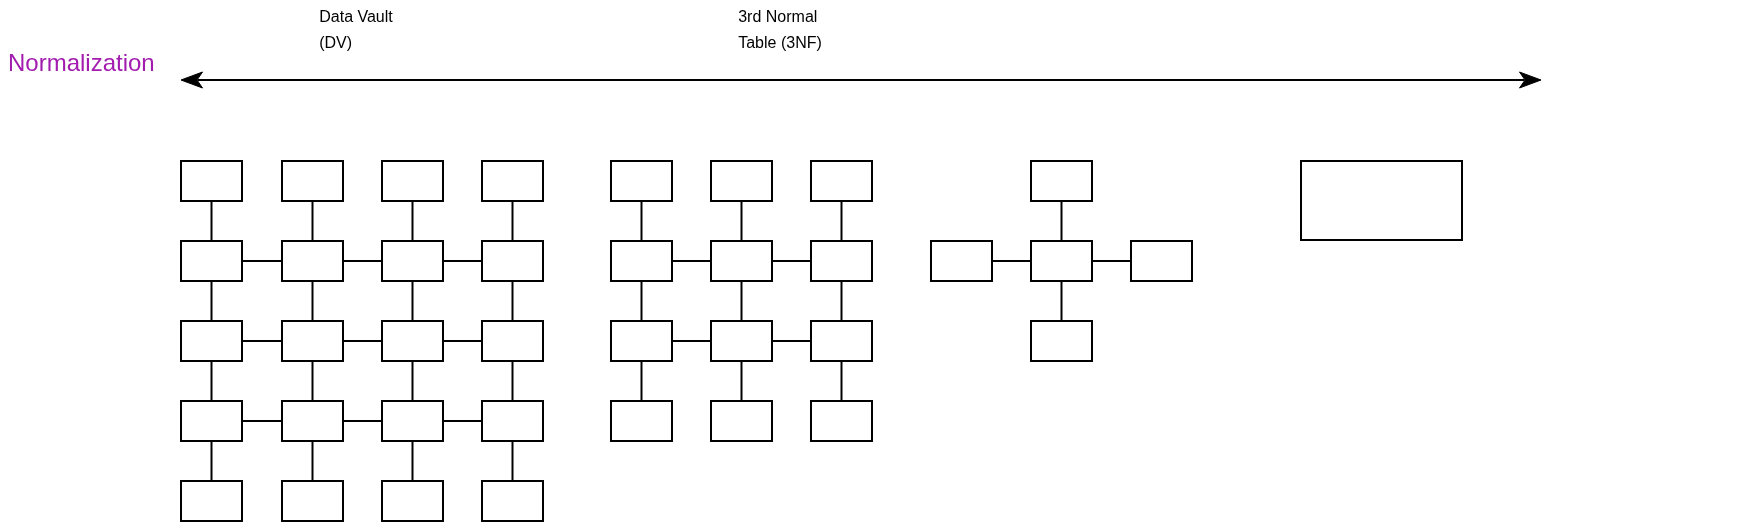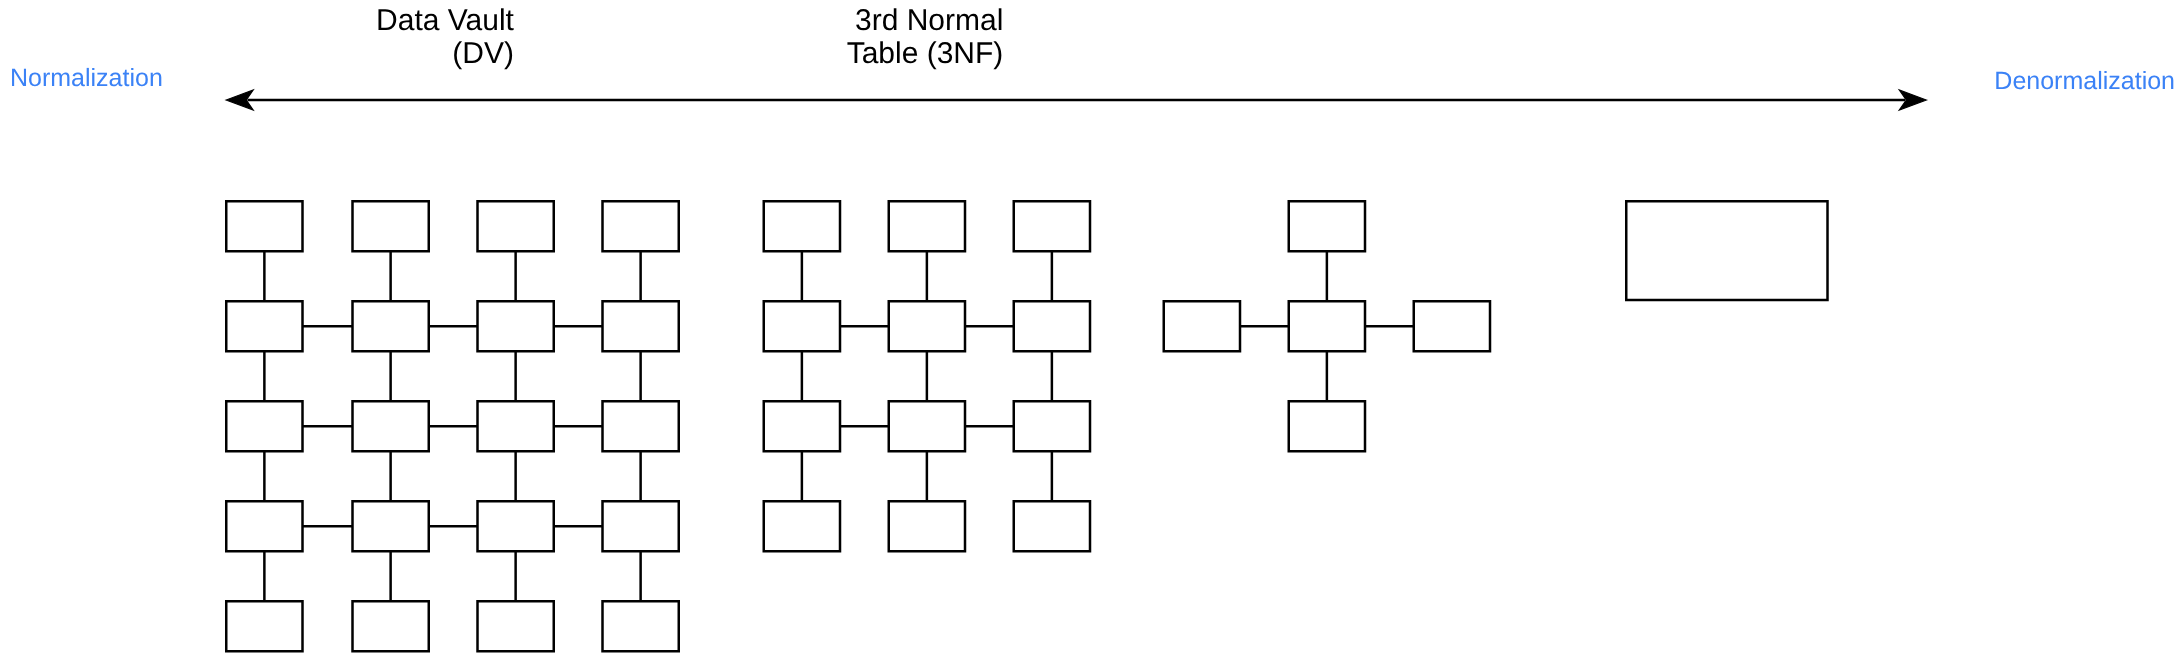--- a/index.html
+++ b/index.html
@@ -16,33 +16,33 @@
     color: #000000;
     overflow: hidden;
   }
   #diagram-svg {
     position: absolute;
     left: 0;
     top: 0;
   }
   .axis-label {
     position: absolute;
-    font-size: 20px;
+    font-size: 24px;
     line-height: 26px;
     white-space: nowrap;
-    color: #3b82f6;
+    color: #a21caf;
   }
   .axis-label.left  { left: 8px;  top: 50px; }
   .axis-label.right { right: 2px; top: 52px; }
   .diagram-label {
     position: absolute;
     top: 4px;
     transform: translateX(-50%);
-    text-align: right;
-    font-size: 24px;
+    text-align: left;
+    font-size: 16px;
     line-height: 26px;
     white-space: nowrap;
     color: #000000;
   }
 </style>
 </head>
 <body>
 
 <div class="stage">
 
@@ -127,28 +127,27 @@
       <rect x="1031" y="161" width="61" height="40" fill="#ffffff" stroke="#000000" stroke-width="2"></rect>
       <rect x="931" y="241" width="61" height="40" fill="#ffffff" stroke="#000000" stroke-width="2"></rect>
       <rect x="1131" y="241" width="61" height="40" fill="#ffffff" stroke="#000000" stroke-width="2"></rect>
       <rect x="1031" y="321" width="61" height="40" fill="#ffffff" stroke="#000000" stroke-width="2"></rect>
       <rect x="1031" y="241" width="61" height="40" fill="#ffffff" stroke="#000000" stroke-width="2"></rect>
       <rect x="1301" y="161" width="161" height="79" fill="#ffffff" stroke="#000000" stroke-width="2"></rect>
     </svg>
 
   <div class="axis-label left">Normalization</div>
 
-  <div class="axis-label right">Denormalization</div>
 
   <div class="diagram-label" style="left:356px">
     <div>Data Vault</div>
     <div>(DV)</div>
   </div>
 
-  <div class="diagram-label" style="left:740px">
+  <div class="diagram-label" style="left:780px">
     <div>3rd Normal</div>
     <div>Table (3NF)</div>
   </div>
 
 
   <div class="diagram-label" style="left:1378px">
   </div>
 
 </div>
 

